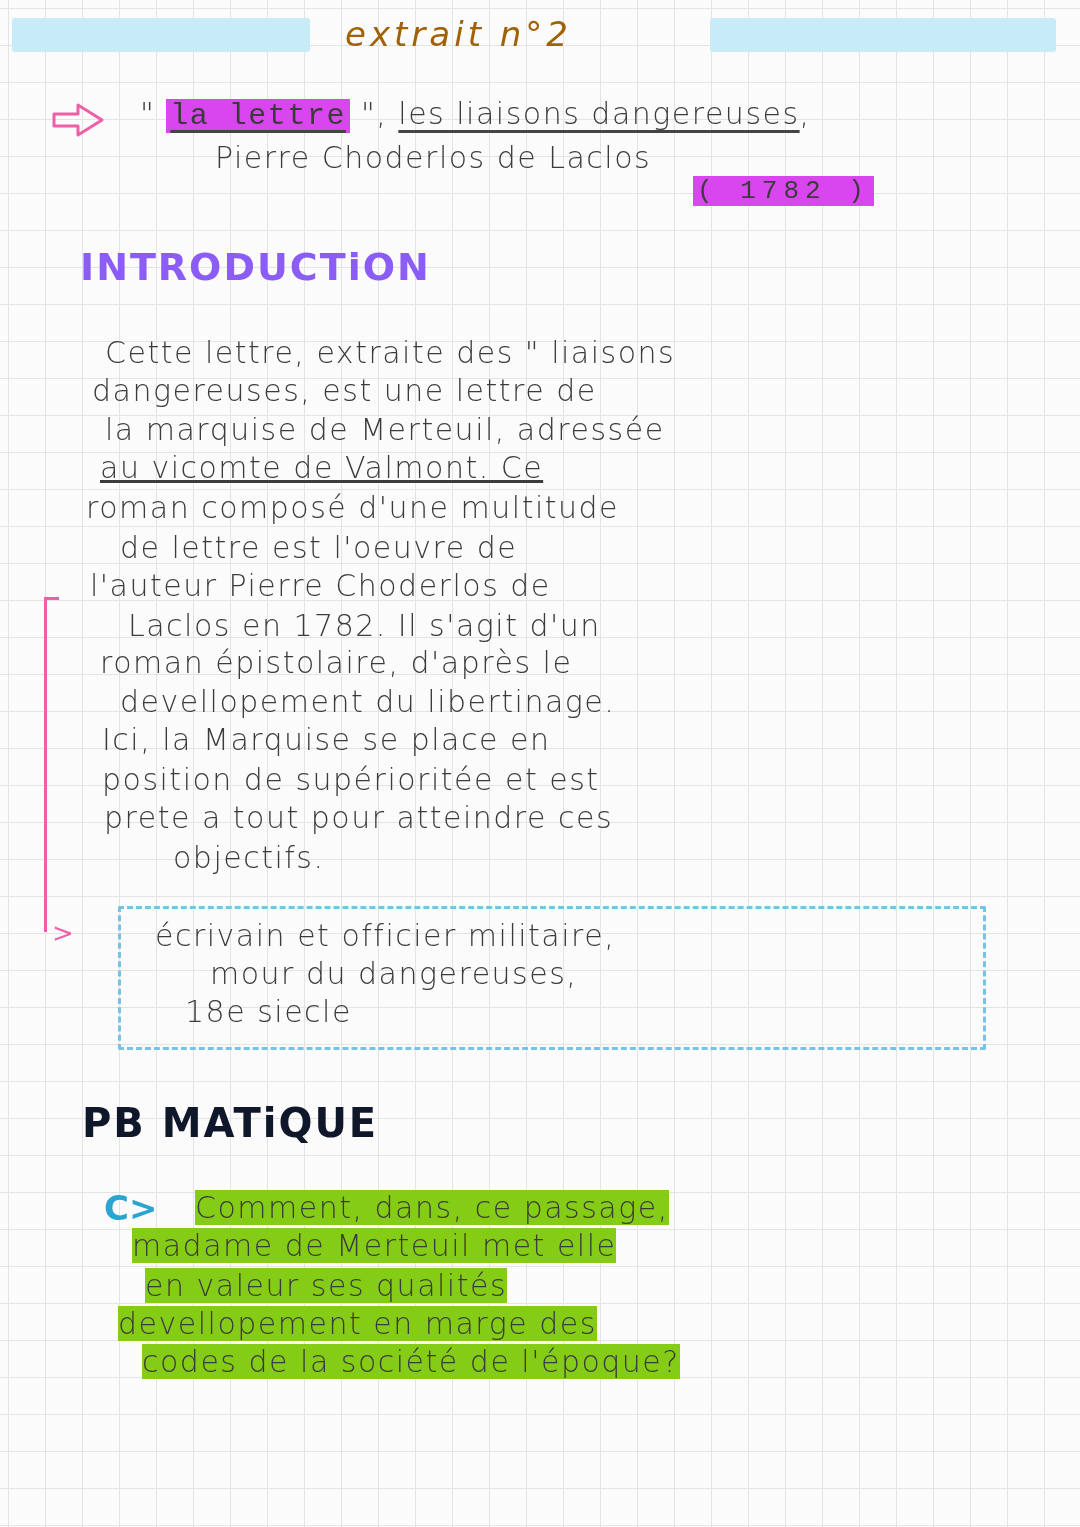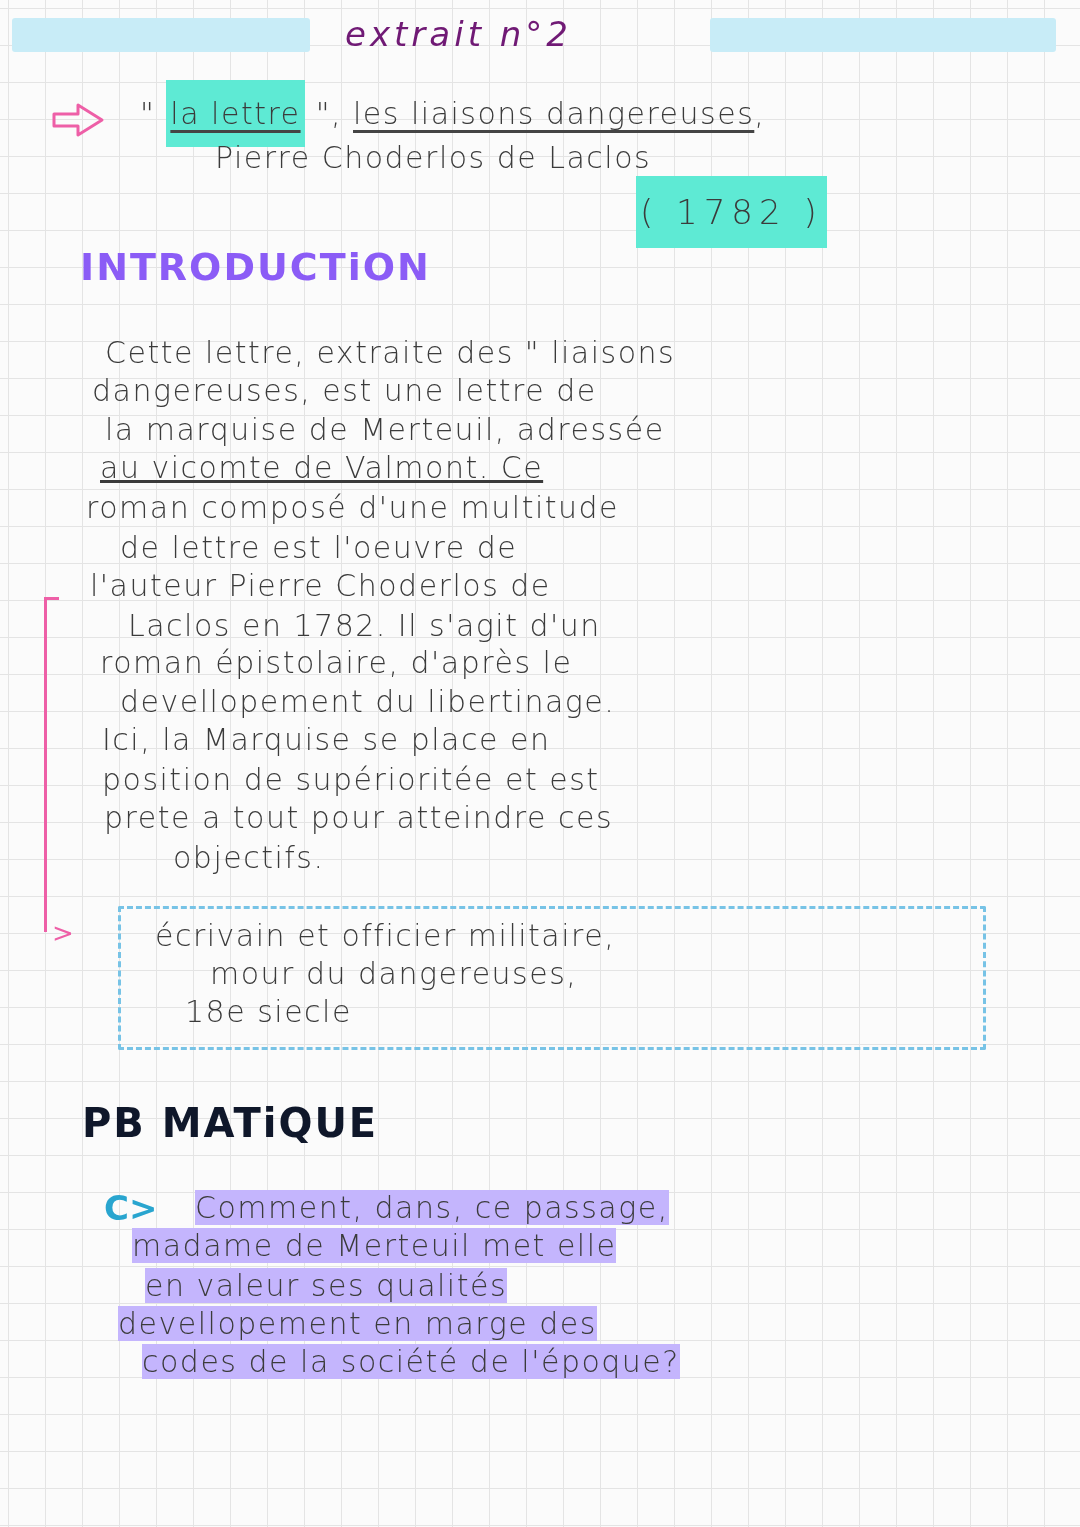--- a/index.html
+++ b/index.html
@@ -13,56 +13,56 @@
     background-position:8px 8px;
     font-family:"DejaVu Sans", sans-serif;
     color:#3a3a3a;
   }
   .abs{position:absolute;}
   .hw{font-family:"DejaVu Sans", sans-serif;font-weight:300;letter-spacing:1.5px;color:#3b3b3b;}
   
   .band{position:absolute;height:34px;background:#c8ecf7;border-radius:3px;}
   .band-l{left:12px;top:18px;width:298px;}
   .band-r{left:710px;top:18px;width:346px;}
-  .title{left:345px;top:14px;font-size:34px;color:#701a75;letter-spacing:4px;font-style:italic;}
+  .title{left:345px;top:14px;font-size:34px;color:#a16207;letter-spacing:4px;font-style:italic;}
   
   .arrow{left:50px;top:100px;width:60px;height:40px;}
   .ref-line{font-size:30px;}
-  .shade{background:#5eead4;padding:16px 4px;}
+  .shade{background:#d946ef;padding:0 4px;font-family:Liberation Mono, monospace;}
   .ul{text-decoration:underline;text-decoration-color:#444;text-underline-offset:6px;}
   
   .h-pink{left:80px;top:245px;font-size:38px;font-weight:bold;color:#8b5cf6;letter-spacing:2px;}
   .h-blue{left:82px;top:1100px;font-size:40px;font-weight:bold;color:#0f172a;letter-spacing:2px;}
   
   .body-line{font-size:30px;white-space:nowrap;}
   .bracket{left:44px;top:597px;width:12px;height:315px;border-left:3px solid #ee5fa7;border-top:3px solid #ee5fa7;}
   .bracket-foot{left:44px;top:912px;width:3px;height:20px;background:#ee5fa7;}
   .bracket-arrow{left:52px;top:918px;font-size:26px;color:#ee5fa7;}
   .dash-box{left:118px;top:906px;width:862px;height:138px;border:3px dashed #77c3e6;border-radius:2px;}
-  .hl{background:#c4b5fd;}
+  .hl{background:#84cc16;}
   .q-arrow{left:104px;top:1188px;font-size:34px;font-weight:bold;color:#29a5cf;}
 </style>
 </head>
 <body>
 
 <div class="band band-l"></div>
 <div class="band band-r"></div>
 <div class="abs hw title">extrait n°2</div>
 
 <svg class="abs arrow" viewBox="0 0 60 40">
   <path d="M4 14 H28 V5 L52 20 L28 35 V26 H4 Z" fill="none" stroke="#ee5fa7" stroke-width="3" stroke-linejoin="round"></path>
 </svg>
 <div class="abs hw ref-line" style="left:140px;top:96px;">
   <span>"</span>
   <span class="shade ul">la lettre</span>
   <span>",</span>
   <span class="ul">les liaisons dangereuses</span><span>,</span>
 </div>
 <div class="abs hw ref-line" style="left:215px;top:140px;">Pierre Choderlos de Laclos</div>
-<div class="abs hw ref-line shade" style="left:636px;top:176px;font-size:34px;letter-spacing:6px;">( 1782 )</div>
+<div class="abs hw ref-line shade" style="left:693px;top:176px;font-size:26px;letter-spacing:6px;">( 1782 )</div>
 
 <div class="abs h-pink">INTRODUCTiON</div>
 
 <div class="abs hw body-line" style="left:105px;top:335px;">Cette lettre, extraite des " liaisons</div>
 <div class="abs hw body-line" style="left:92px;top:373px;">dangereuses, est une lettre de</div>
 <div class="abs hw body-line" style="left:105px;top:412px;">la marquise de Merteuil, adressée</div>
 <div class="abs hw body-line" style="left:100px;top:450px;text-decoration:underline;">au vicomte de Valmont. Ce</div>
 <div class="abs hw body-line" style="left:86px;top:490px;">roman composé d'une multitude</div>
 <div class="abs hw body-line" style="left:120px;top:530px;">de lettre est l'oeuvre de</div>
 <div class="abs hw body-line" style="left:90px;top:568px;">l'auteur Pierre Choderlos de</div>

